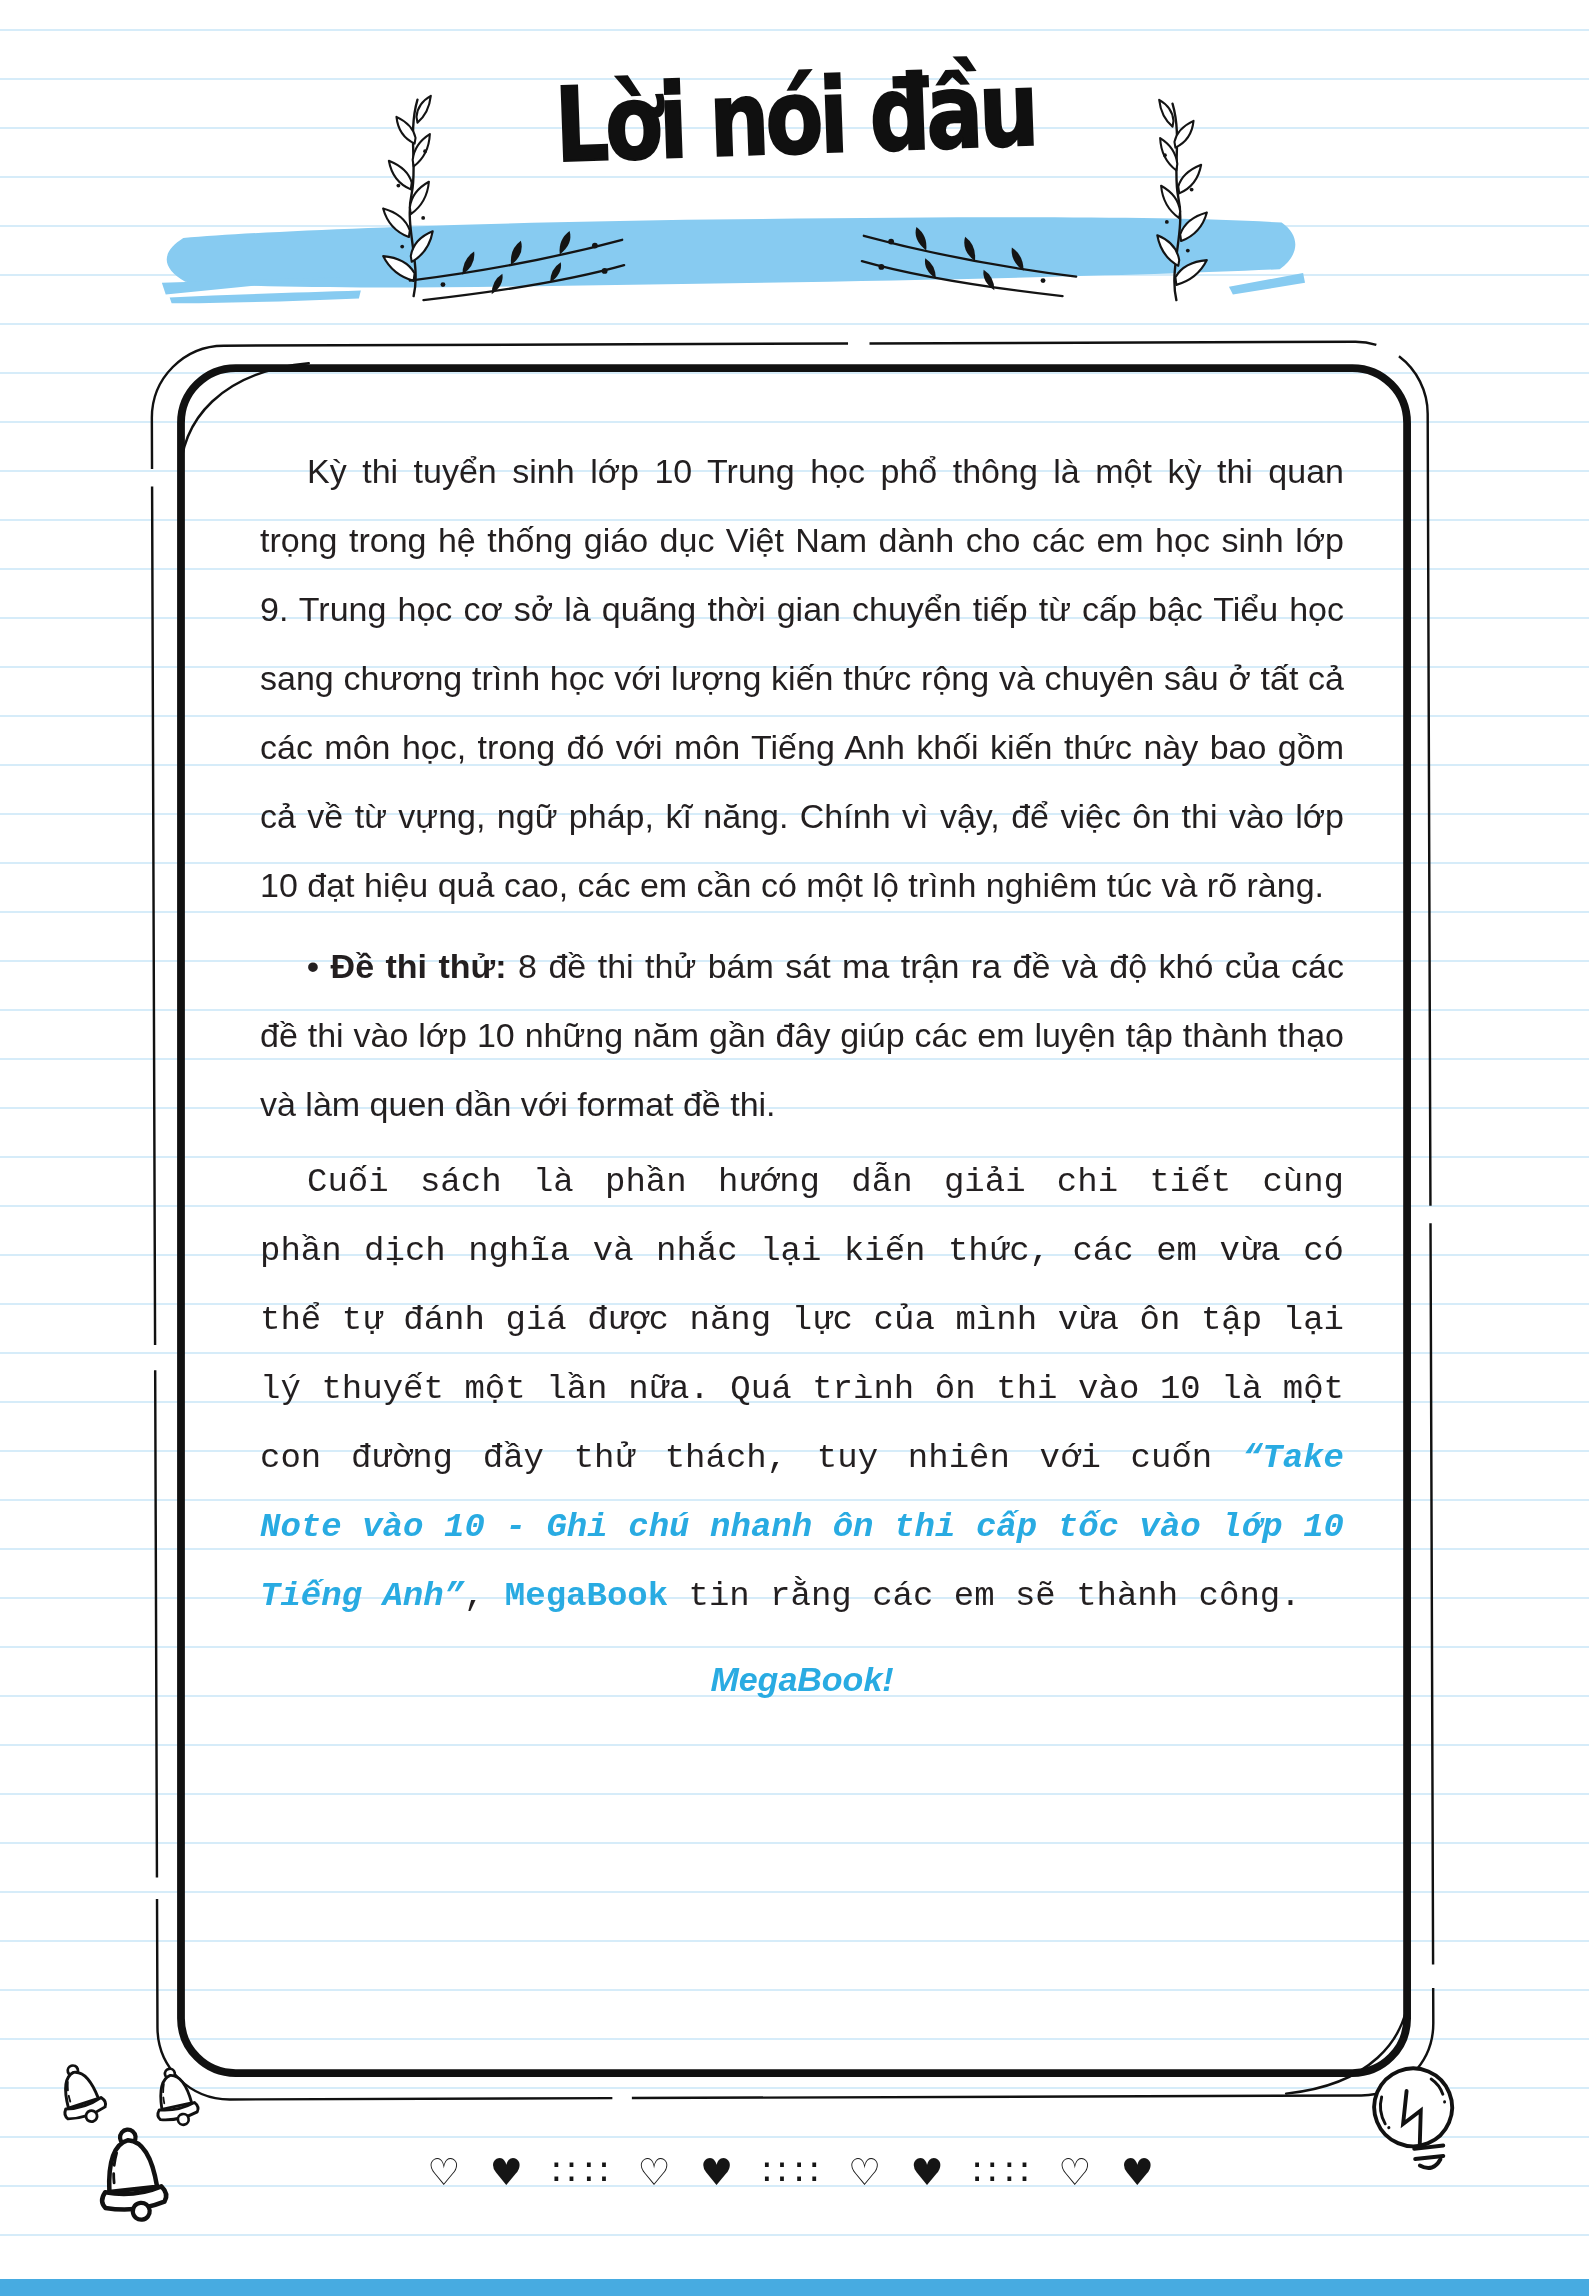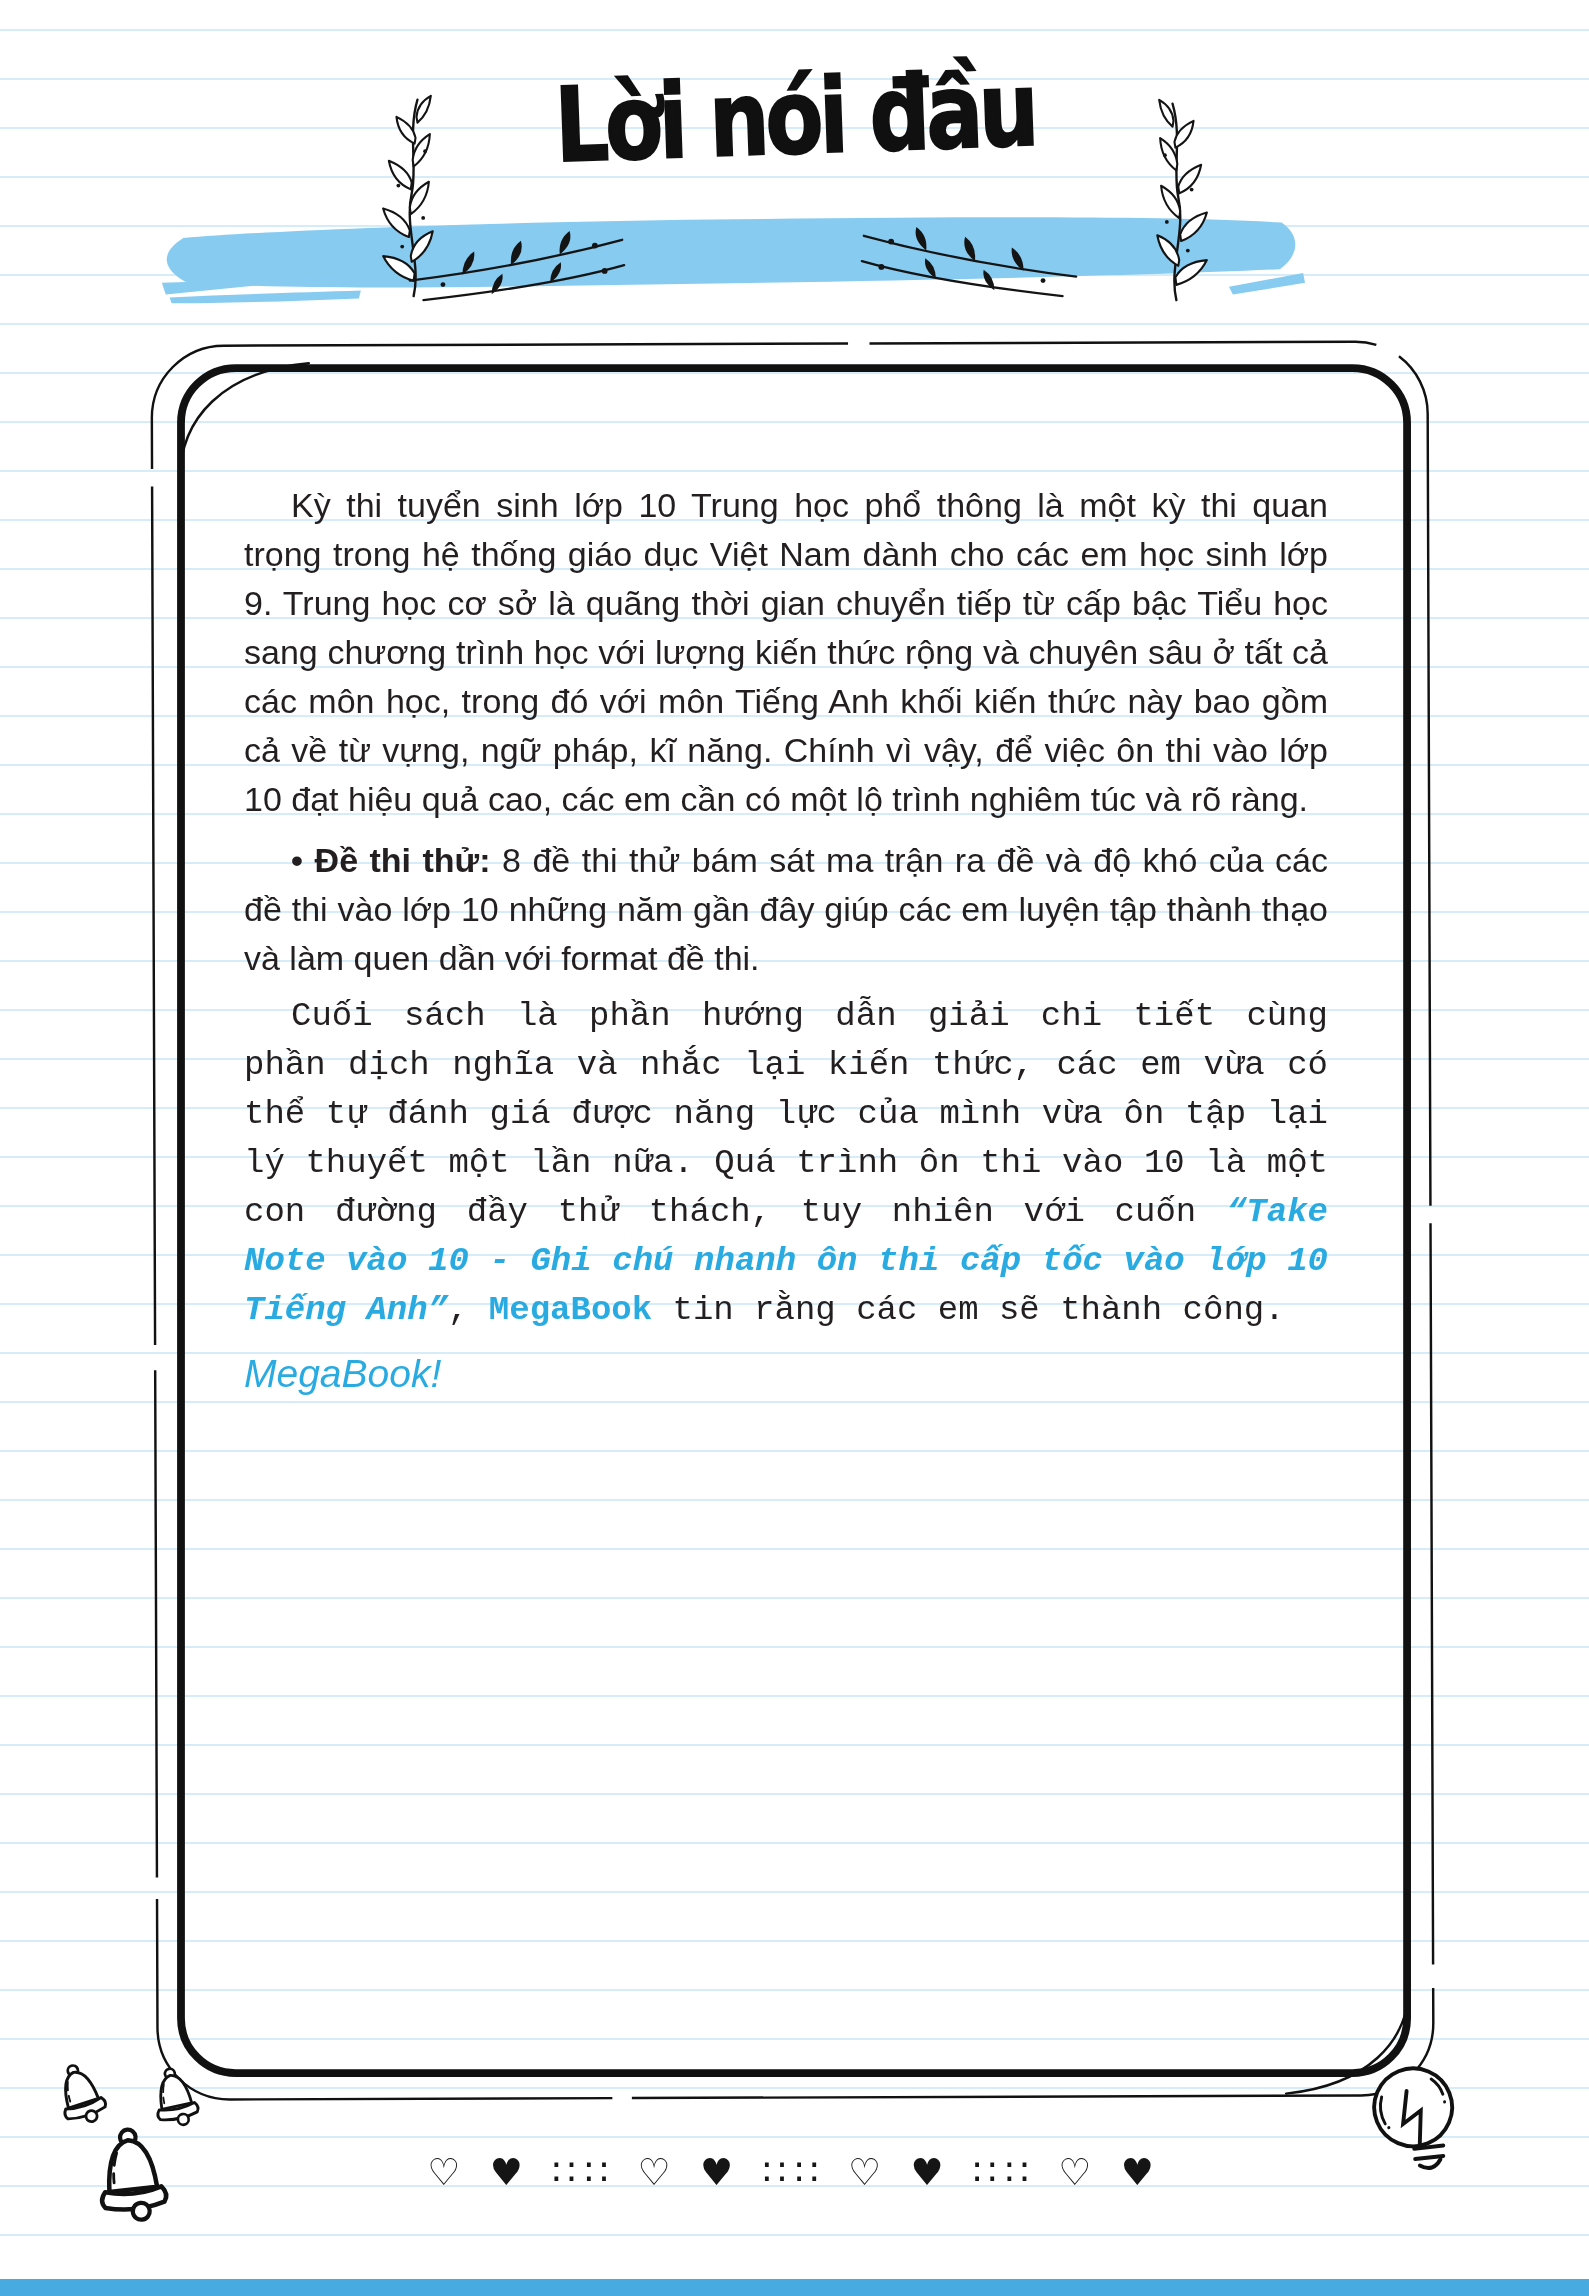--- a/index.html
+++ b/index.html
@@ -33,37 +33,36 @@
   .branch{position:absolute;width:107px;height:205px;}
   .branch-left{left:363px;top:94px;}
   .branch-right{left:1120px;top:98px;transform:scaleX(-1);}
   .sprig{position:absolute;width:224px;height:93px;}
   .sprig-left{left:404px;top:222px;}
   .sprig-right{left:858px;top:218px;transform:scaleX(-1);}
   
   .frame{position:absolute;left:137px;top:332px;width:1317px;height:1785px;}
   
   .content{
-    position:absolute;left:244px;top:437px;width:1084px;
-    color:#231f20;font-size:34px;line-height:49px;
+    position:absolute;left:260px;top:437px;width:1084px;
+    color:#231f20;font-size:34px;line-height:69px;
     text-align:justify;
-    margin-top:44px;
   }
   .para{margin:0;}
   .indent{text-indent:47px;}
   .bullet{text-indent:47px;margin-top:11.7px;}
   .mt{margin-top:9.8px;font-family:Liberation Mono, monospace;}
   .bmark{font-weight:bold;margin-right:11.7px;}
   .blabel{font-weight:bold;}
   .brand{color:var(--accent,#29abe2);font-weight:bold;}
   .book{color:var(--accent,#29abe2);font-weight:bold;font-style:italic;}
   .signature{
-    margin:13.7px 0 0 0;text-align:left;
+    margin:13.7px 0 0 0;text-align:center;
     color:var(--accent,#29abe2);
-    font-weight:normal;font-style:italic;font-size:39px;
+    font-weight:bold;font-style:italic;font-size:34px;
   }
   
   .bells{position:absolute;left:39px;top:2043px;width:190px;height:190px;}
   .bulb{position:absolute;left:1358px;top:2056px;width:132px;height:146px;}
   .hearts{
     position:absolute;left:0;right:0;top:2151px;
     text-align:center;font-size:37px;letter-spacing:8.8px;
     color:#151515;font-family:"DejaVu Sans", sans-serif;
   }
   .bottom-strip{

